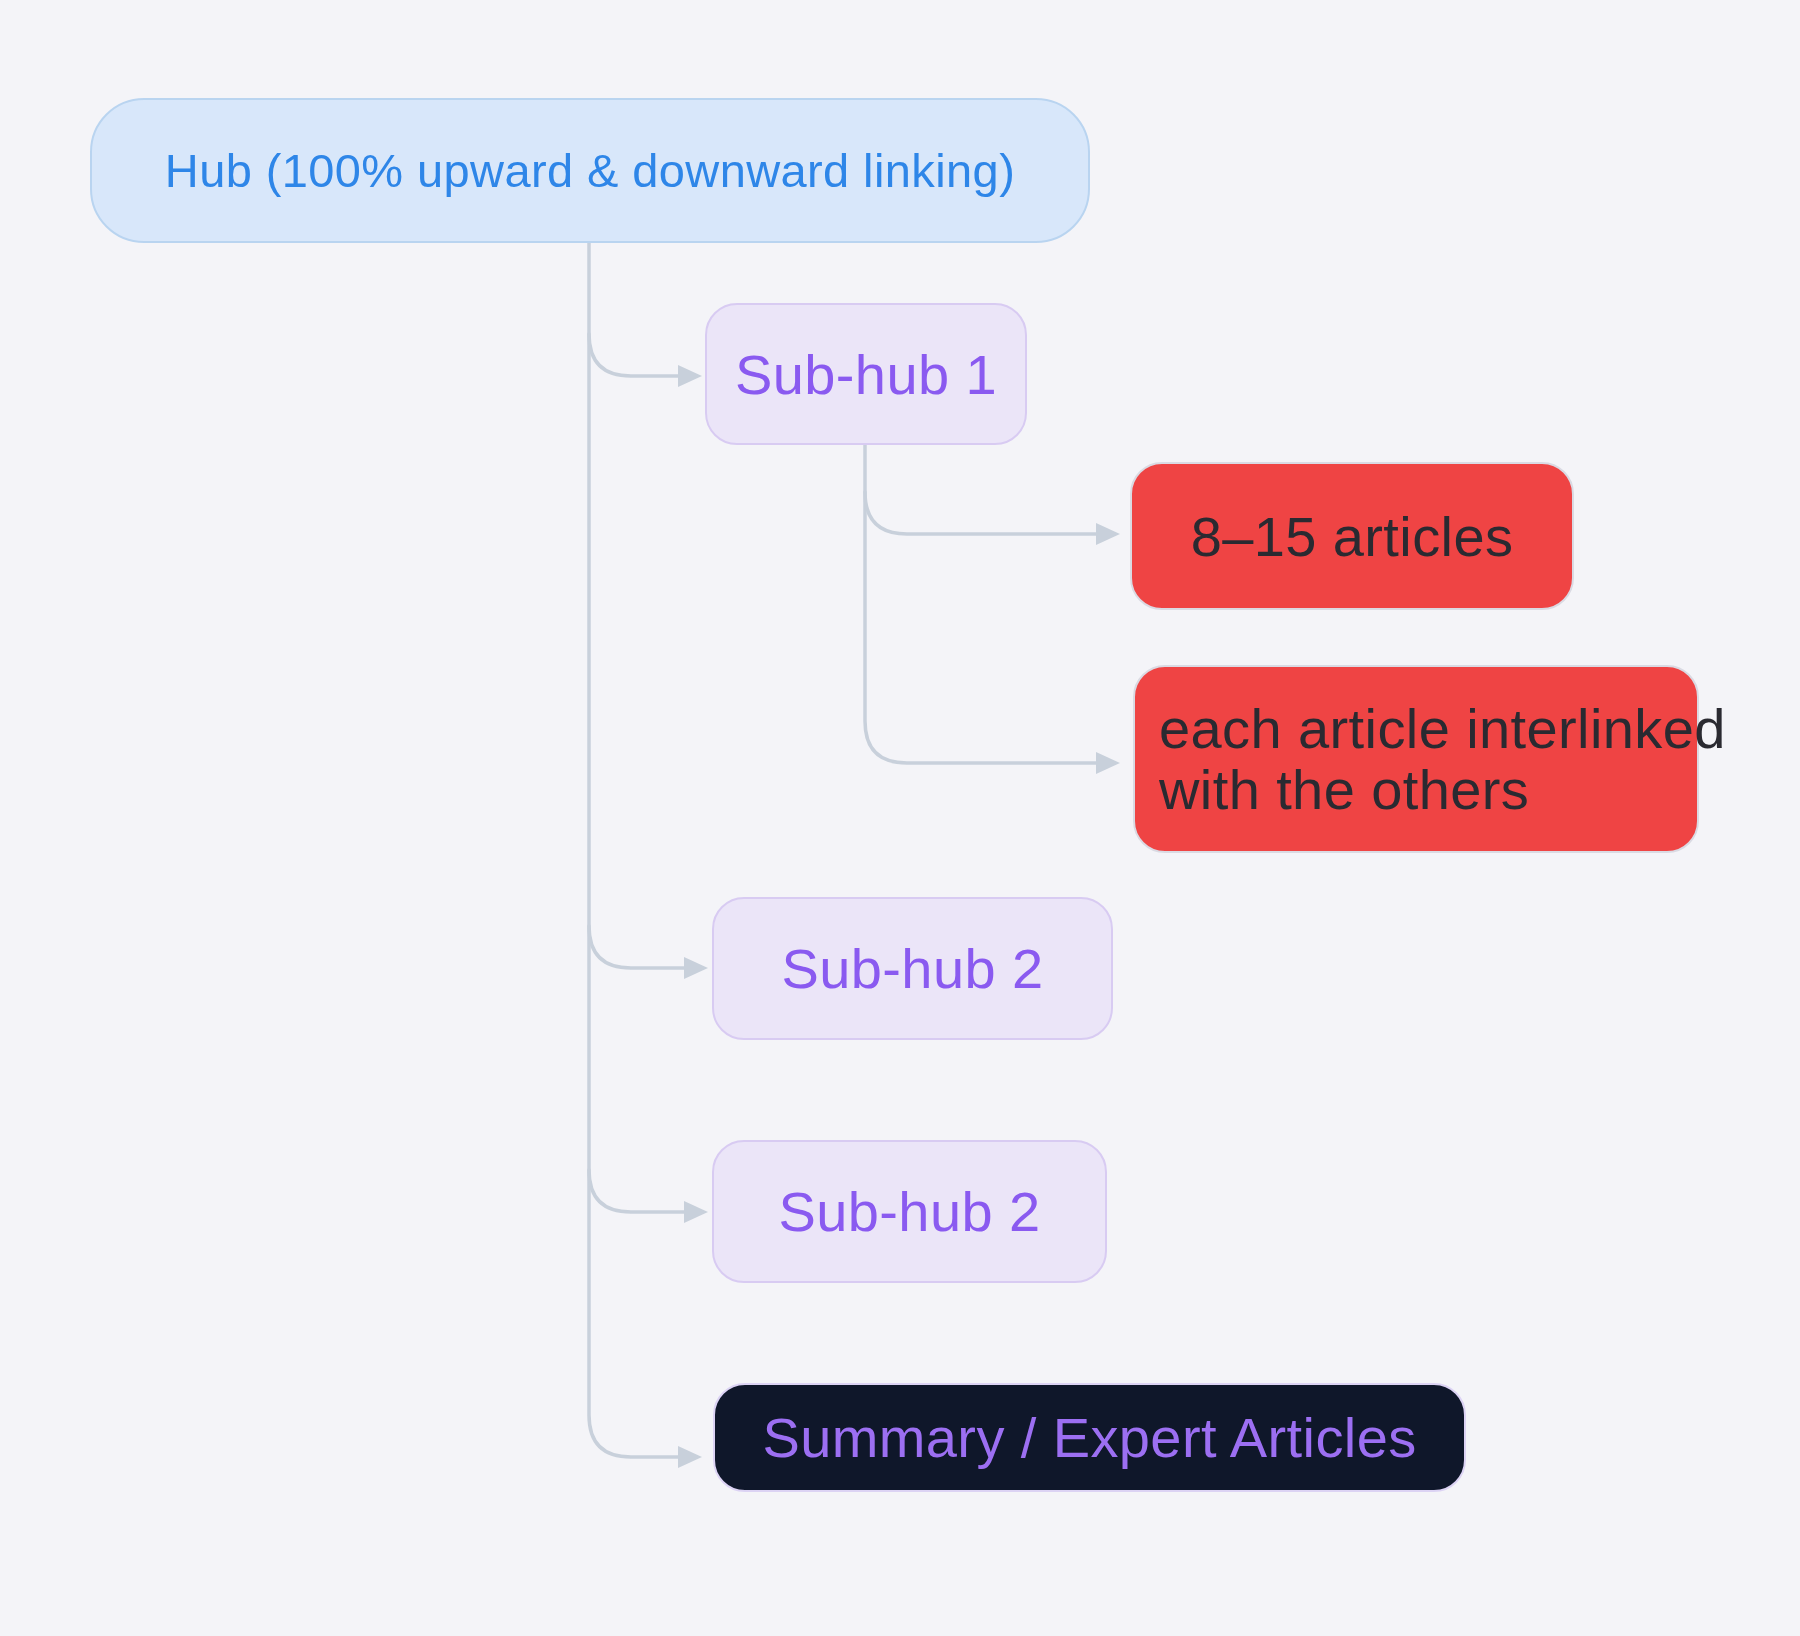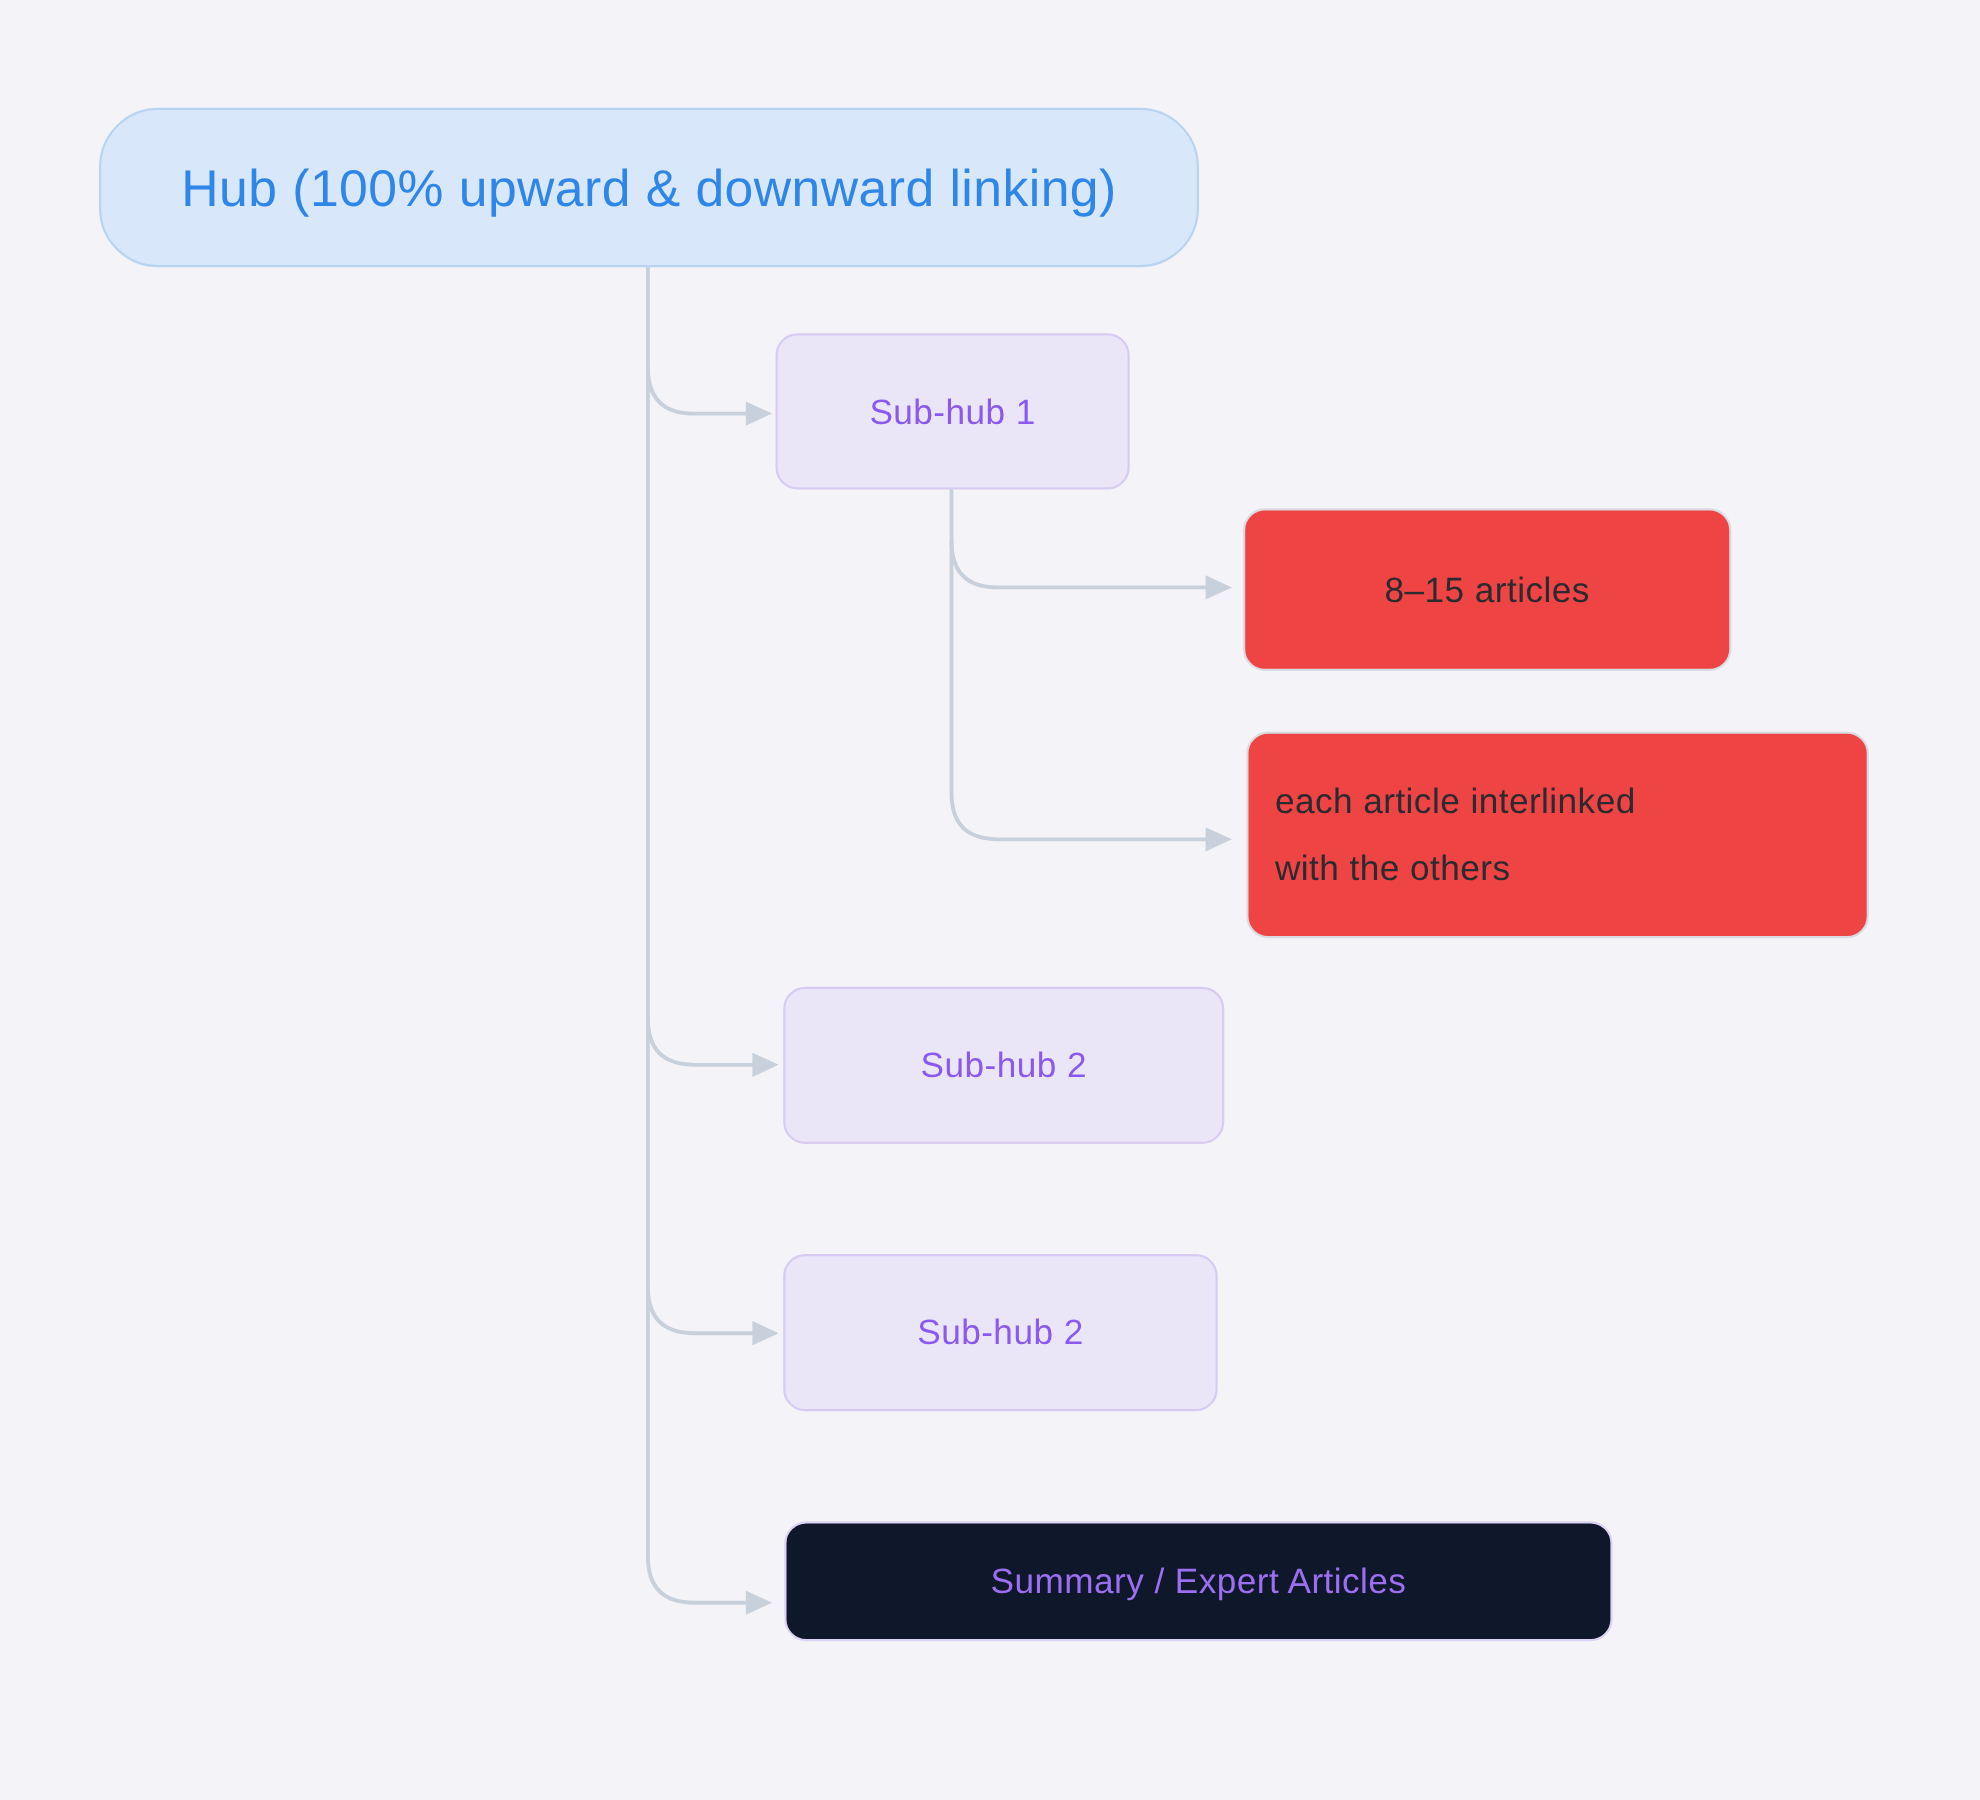--- a/index.html
+++ b/index.html
@@ -21,22 +21,22 @@
     top: 0;
     z-index: 0;
   }
   .node {
     position: absolute;
     z-index: 1;
     display: flex;
     align-items: center;
     justify-content: center;
     box-sizing: border-box;
-    border-radius: 20px;
-    font-size: 32px;
+    border-radius: 32px;
+    font-size: 56px;
     letter-spacing: 0.4px;
     white-space: nowrap;
   }
   .node-hub {
     left: 90px; top: 98px;
     width: 1000px; height: 145px;
     border-radius: 54px;
     background: #d8e7fa;
     border: 2px solid #b9d4f0;
     color: #2e86e8;

